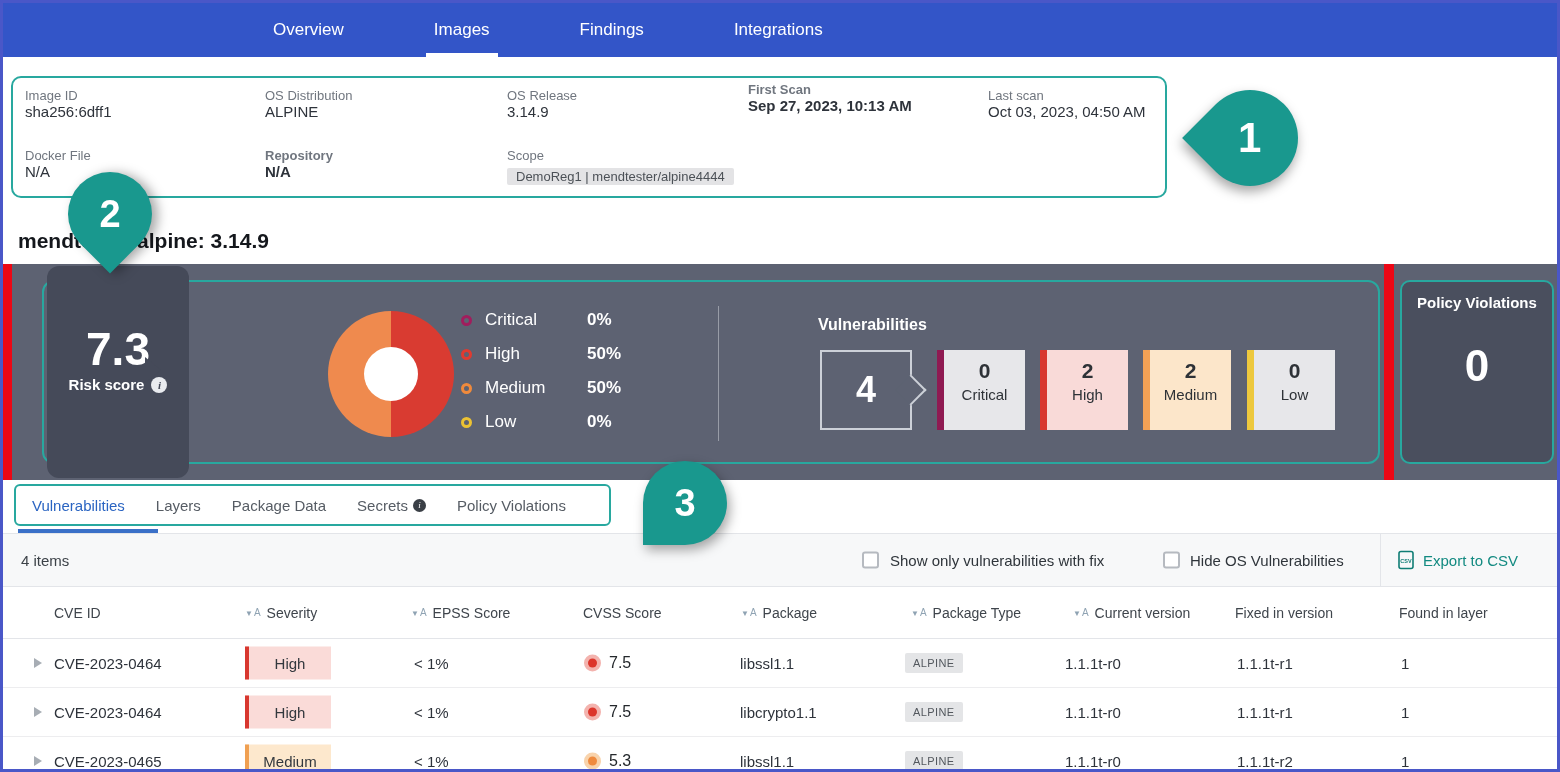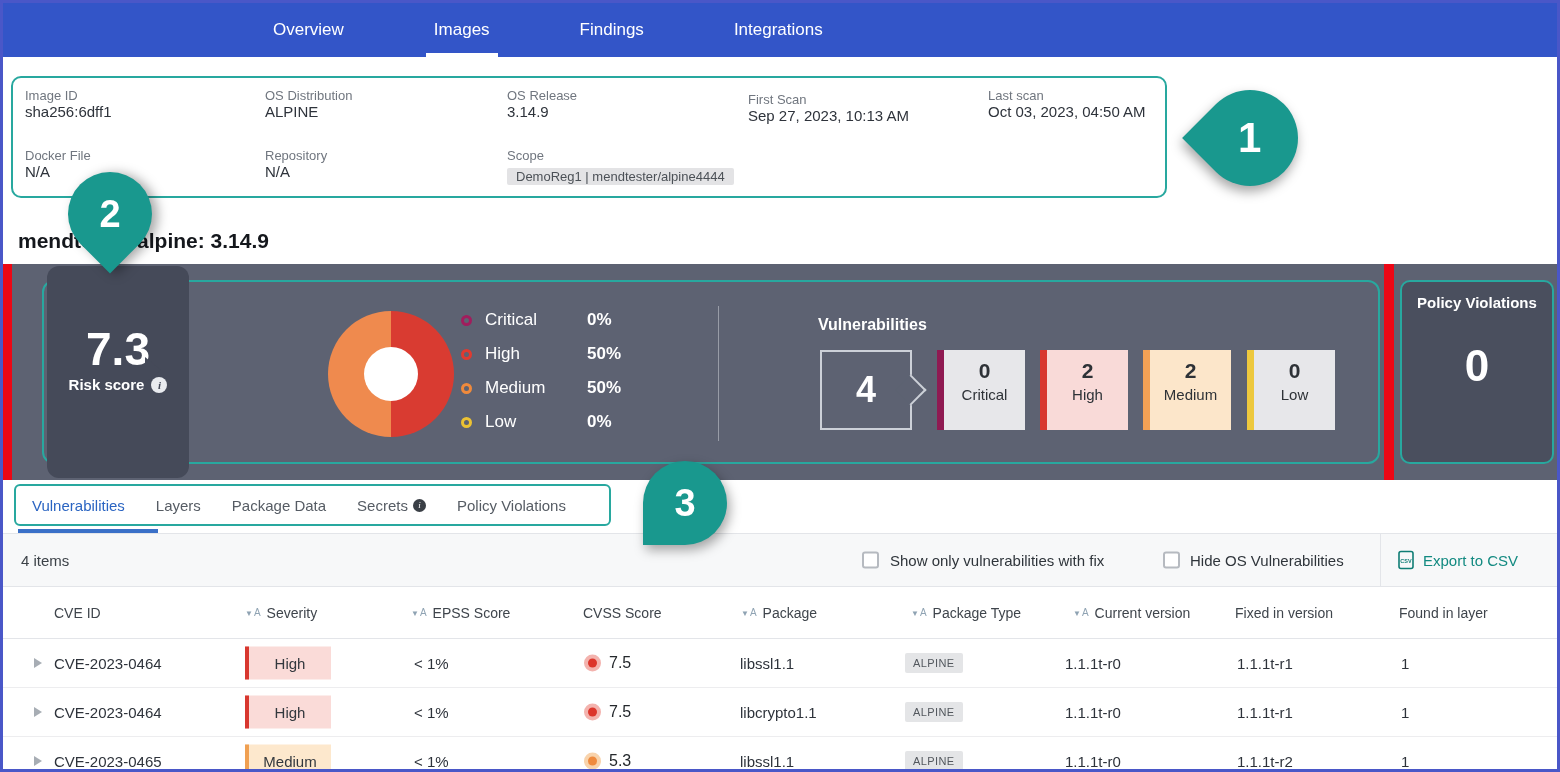--- a/index.html
+++ b/index.html
@@ -16,23 +16,23 @@
   .nav-tab.active::after { content:""; position:absolute; left:-8px; right:-8px;
              bottom:0; height:4px; background:#ffffff; }
 
   
   .meta-panel { position:absolute; left:8px; top:73px; width:1156px; height:122px;
                 border:2px solid #28a89f; border-radius:10px; background:#fff; }
   .meta-field { position:absolute; }
   .meta-label { display:block; font-size:13px; color:#70767f; }
   .meta-value { display:block; font-size:15px; color:#2e333b; }
   .f0 { left:12px; top:10px; }  .f1 { left:252px; top:10px; }
-  .f2 { left:494px; top:10px; } .f3 { left:735px; top:14px; }
+  .f2 { left:494px; top:10px; } .f3 { left:735px; top:4px;font-weight:bold; }
   .f4 { left:975px; top:10px; }
-  .f5 { left:12px; top:70px; }  .f6 { left:252px; top:70px; }
+  .f5 { left:12px; top:70px; }  .f6 { left:252px; top:70px;font-weight:bold; }
   .f7 { left:494px; top:70px; }
   .scope-chip { display:inline-block; background:#e3e3e5; color:#4c5157;
                 font-size:13px; padding:1px 9px; border-radius:2px; margin-top:5px; }
 
   .page-title { position:absolute; left:15px; top:226px; font-size:21px;
                 font-weight:bold; color:#14171c; }
 
   
   .risk-panel { position:absolute; left:0; top:261px; width:1554px; height:216px;
                 background:#5d6272; }

